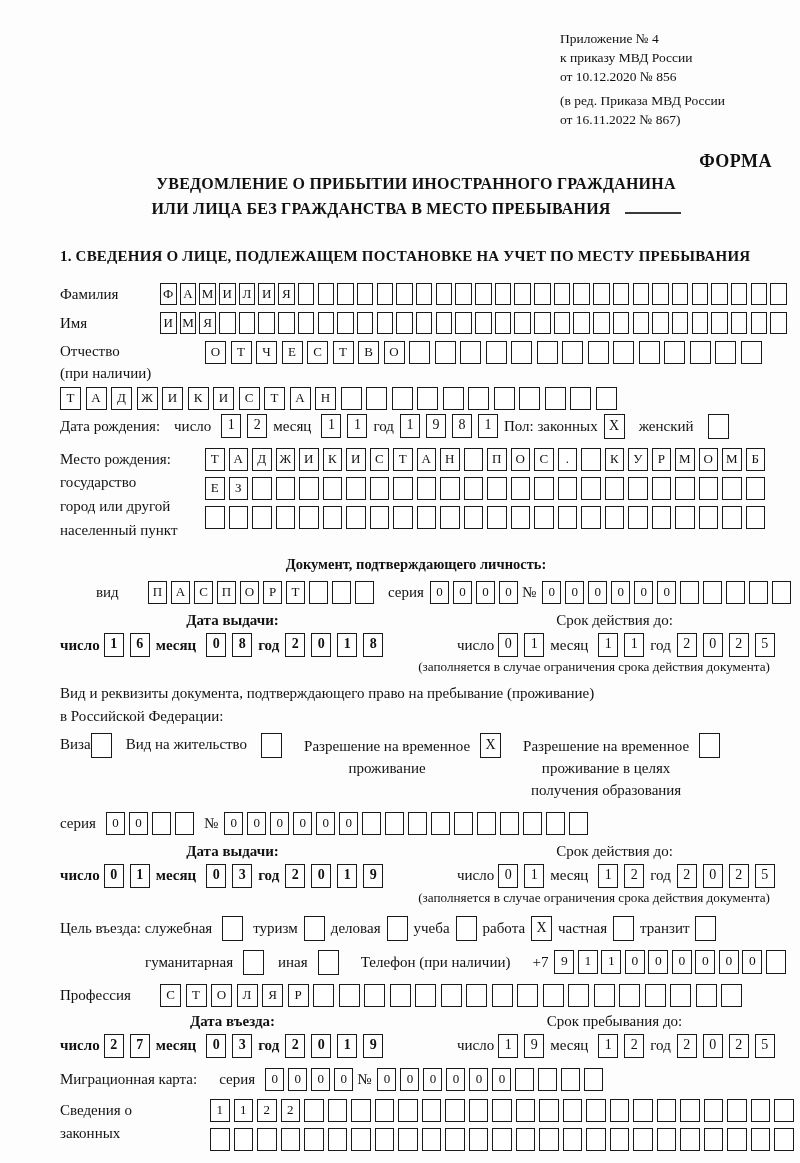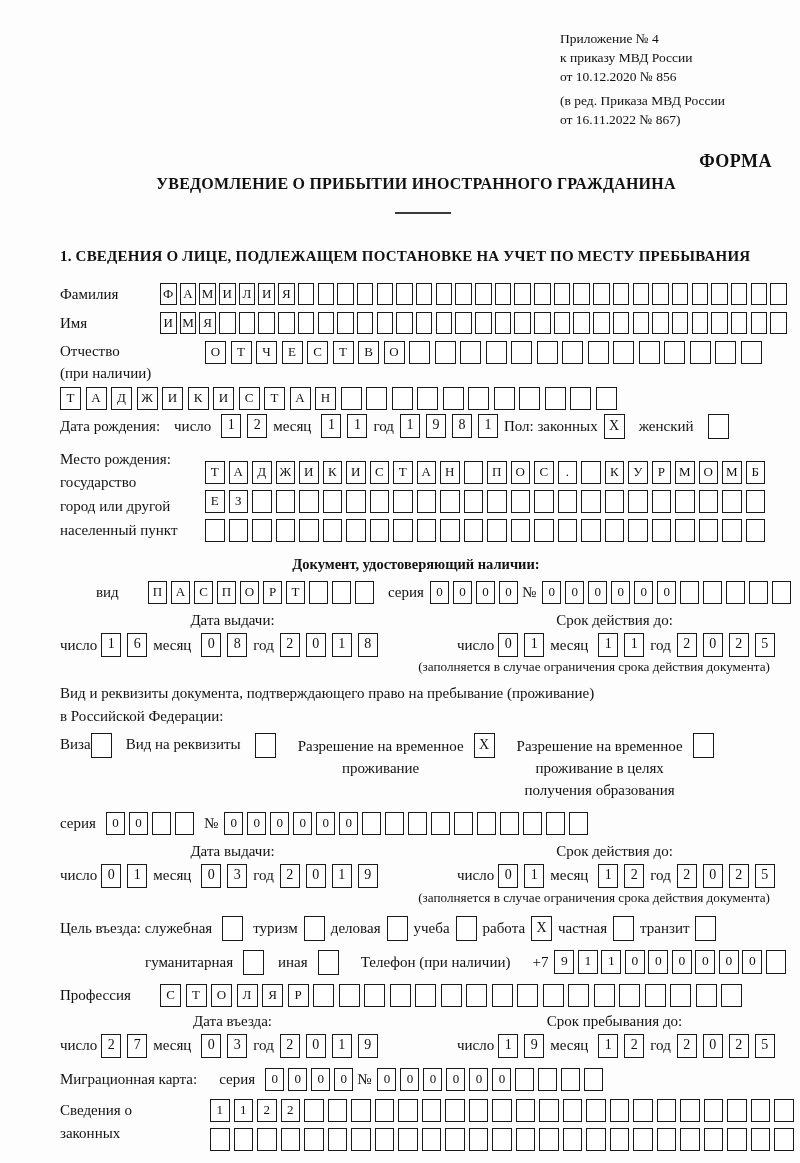--- a/index.html
+++ b/index.html
@@ -36,21 +36,21 @@
   }
   .lblw{width:100px;}
   .lblc{width:145px;line-height:1.62;}
   .gap6{width:6px;flex:none;}
   .gap10{width:10px;flex:none;}
   .gap14{width:14px;flex:none;}
   .gap22{width:22px;flex:none;}
   .mrow{margin-bottom:6px;}
   .center-heading{text-align:center;font-weight:bold;font-size:14.5px;margin:4px 0 8px 0;}
   .two-col{display:flex;margin-bottom:2px;}
-  .col-l{width:345px;flex:none;}
+  .col-l{width:345px;flex:none;font-weight:bold;}
   .col-r{margin-left:52px;flex:none;width:315px;}
   .dt-head{text-align:center;margin-bottom:4px;}
   .note{font-size:13.2px;text-align:right;margin:1px 2px 10px 0;}
   .wrap-lbl{text-align:center;line-height:1.45;flex:none;}
   .muted-sub{line-height:1.45;}
 </style>
 </head>
 <body>
 
 <div class="page">
@@ -60,21 +60,21 @@
     <div>к приказу МВД России</div>
     <div>от 10.12.2020 № 856</div>
     <div class="amend">(в ред. Приказа МВД России</div>
     <div>от 16.11.2022 № 867)</div>
   </div>
   <div class="forma">ФОРМА</div>
 
   <div class="title">
     <div>УВЕДОМЛЕНИЕ О ПРИБЫТИИ ИНОСТРАННОГО ГРАЖДАНИНА</div>
     <div>
-      <span class="uline"></span>
+      <span>ИЛИ ЛИЦА БЕЗ ГРАЖДАНСТВА В МЕСТО ПРЕБЫВАНИЯ</span><span class="uline"></span>
     </div>
   </div>
 
   <div class="sec">1. СВЕДЕНИЯ О ЛИЦЕ, ПОДЛЕЖАЩЕМ ПОСТАНОВКЕ НА УЧЕТ ПО МЕСТУ ПРЕБЫВАНИЯ</div>
 
   <div class="row">
     <span class="lbl lblw">Фамилия</span>
     <span class="cells c-sm">
         <span class="cell">Ф</span>
         <span class="cell">А</span>
@@ -232,21 +232,21 @@
       </span>
     <span>Пол: законных</span>
     <span class="gap6"></span>
     <span class="cb">X</span>
     <span class="gap14"></span>
     <span>женский</span>
     <span class="gap14"></span>
     <span class="cb"></span>
   </div>
 
-  <div class="row row-top" style="margin-bottom:14px;align-items:flex-end;">
+  <div class="row row-top" style="margin-bottom:14px;">
     <span class="lbl lblc muted-sub" style="line-height:1.58;">
       <span>Место рождения:</span><br>
       <span>государство</span><br>
       <span>город или другой</span><br>
       <span>населенный пункт</span>
     </span>
     <span style="display:inline-block;">
       <span class="cells c-24 mrow" style="display:flex;">
           <span class="cell">Т</span>
           <span class="cell">А</span>
@@ -321,21 +321,21 @@
           <span class="cell"></span>
           <span class="cell"></span>
           <span class="cell"></span>
           <span class="cell"></span>
           <span class="cell"></span>
           <span class="cell"></span>
         </span>
     </span>
   </div>
 
-  <div class="center-heading">Документ, удостоверяющий наличии:</div>
+  <div class="center-heading">Документ, подтверждающего личность:</div>
 
   <div class="row" style="margin-bottom:8px;margin-left:36px;">
     <span class="lbl" style="width:52px;">вид</span>
     <span class="cells">
         <span class="cell">П</span>
         <span class="cell">А</span>
         <span class="cell">С</span>
         <span class="cell">П</span>
         <span class="cell">О</span>
         <span class="cell">Р</span>
@@ -422,21 +422,21 @@
   </div>
   <div class="note">(заполняется в случае ограничения срока действия документа)</div>
 
   <div style="margin-bottom:6px;">Вид и реквизиты документа, подтверждающего право на пребывание (проживание)</div>
   <div style="margin-bottom:8px;">в Российской Федерации:</div>
 
   <div class="row row-top" style="margin-bottom:10px;">
     <span class="lbl" style="margin-top:3px;font-family:Liberation Serif, serif;">Виза</span>
     <span class="cb"></span>
     <span class="gap14"></span>
-    <span style="margin-top:3px;">Вид на реквизиты</span>
+    <span style="margin-top:3px;">Вид на жительство</span>
     <span class="gap14"></span>
     <span class="cb"></span>
     <span class="gap22"></span>
     <span class="wrap-lbl" style="margin-top:3px;">
       <span>Разрешение на временное</span><br>
       <span>проживание</span>
     </span>
     <span class="gap10"></span>
     <span class="cb">X</span>
     <span class="gap22"></span>

